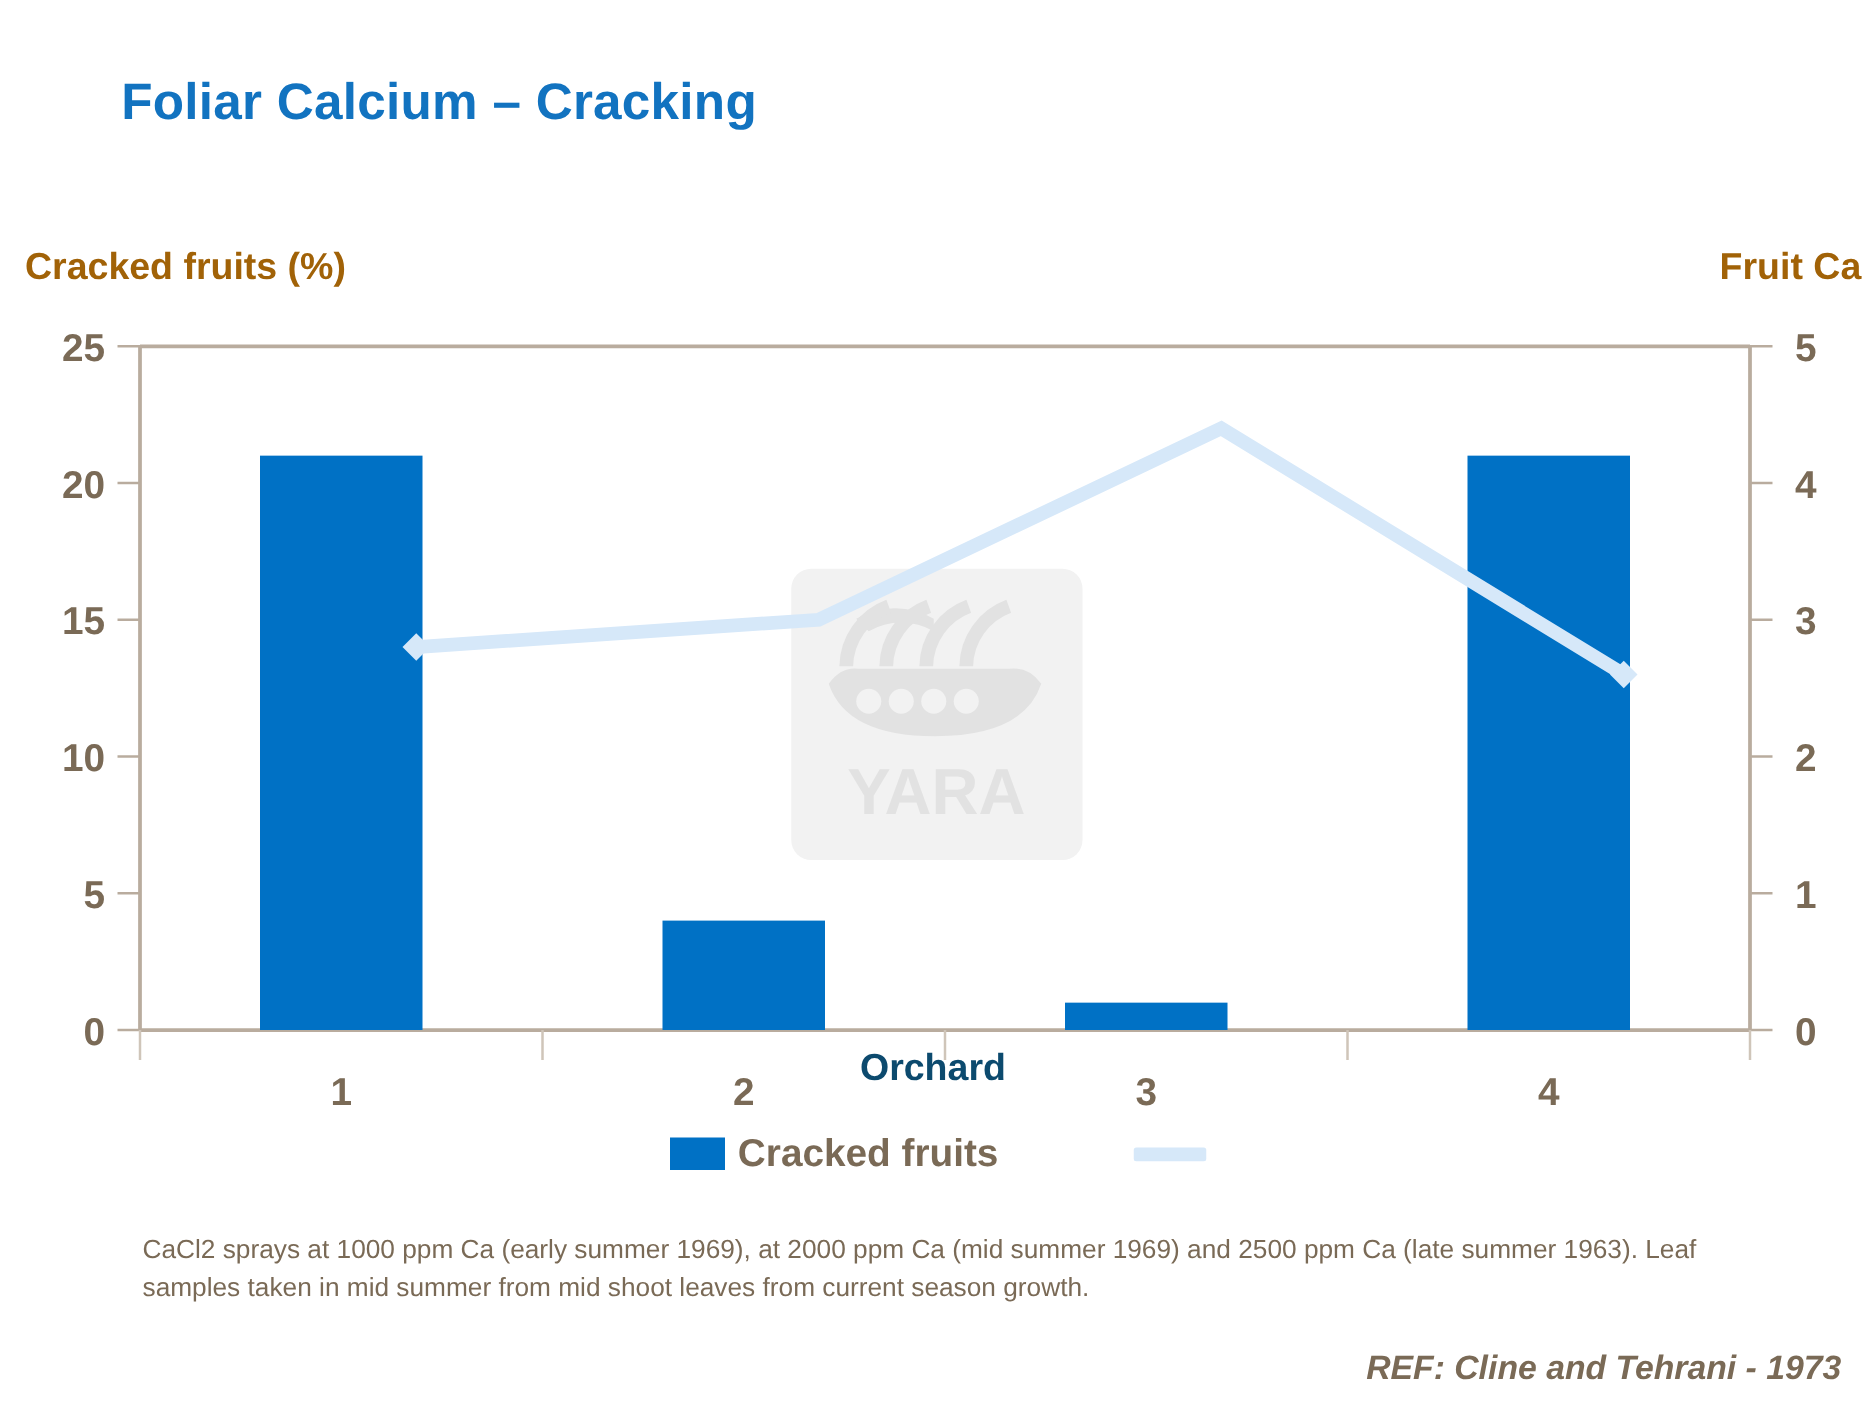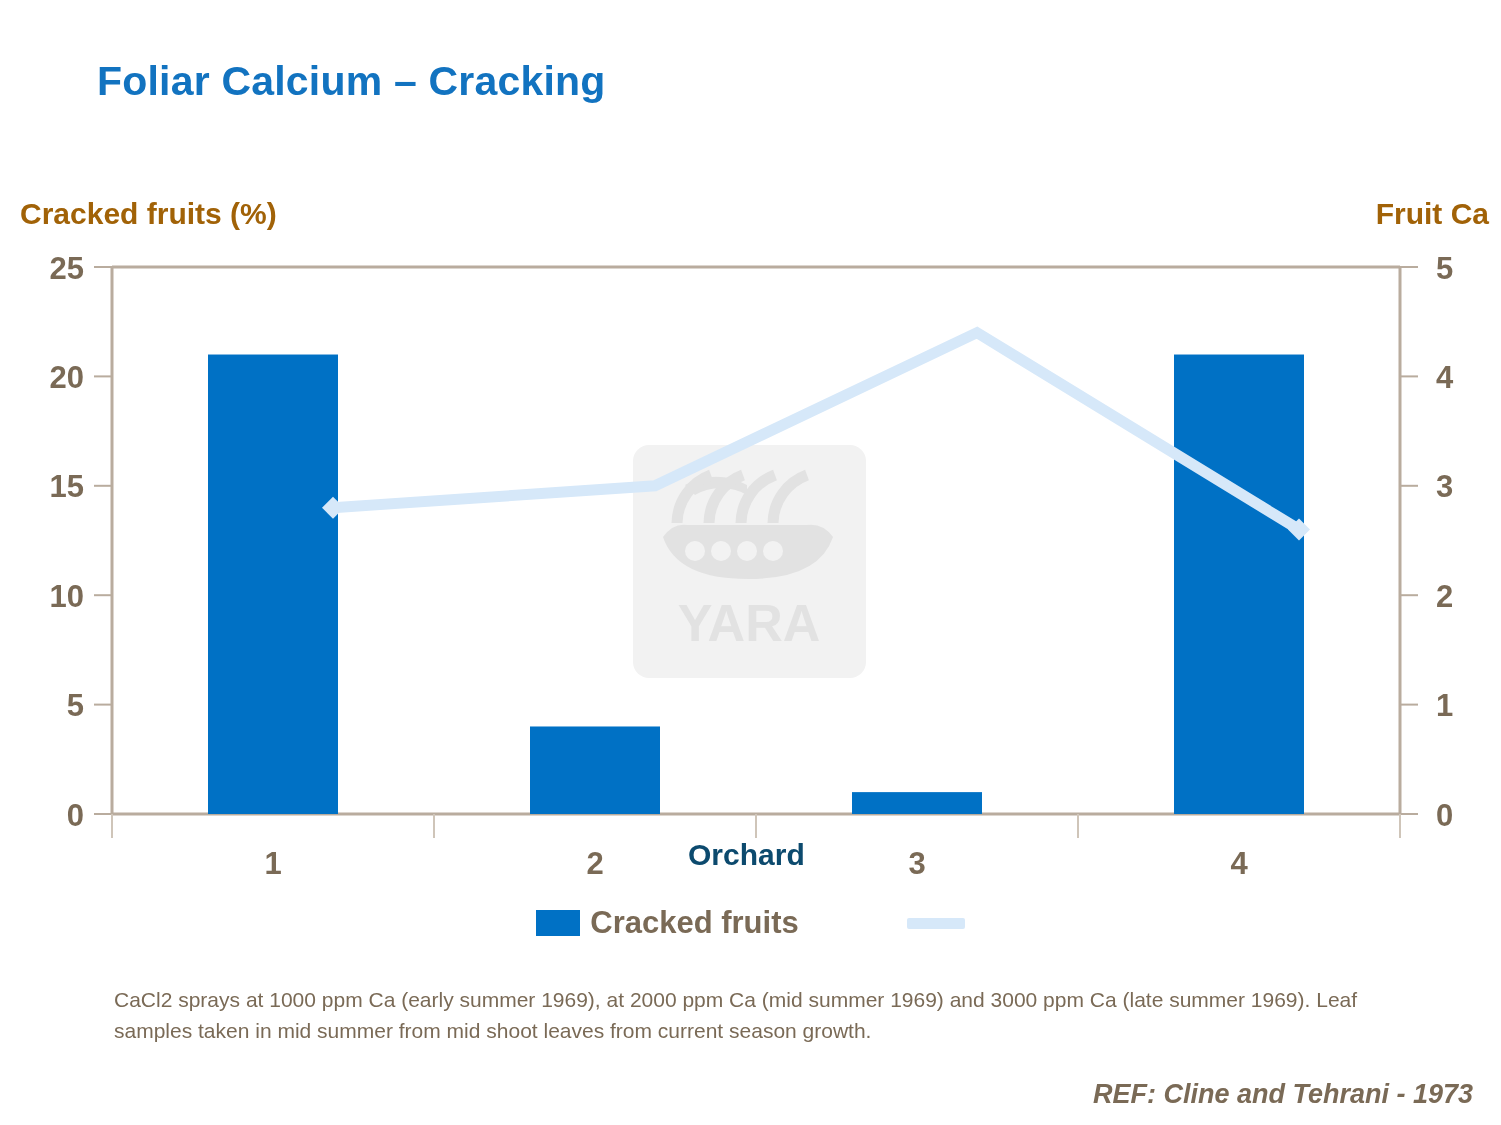--- a/index.html
+++ b/index.html
@@ -55,21 +55,21 @@
     top: 197px;
     font-size: 30px;
     font-weight: bold;
     color: #a16207;
     white-space: nowrap;
   }
   
   #plot-wrap {
     position: absolute;
     left: 0;
-    top: 2px;
+    top: 12px;
     width: 1501px;
     height: 843px;
   }
   svg#chart {
     position: absolute;
     left: 0;
     top: 0;
   }
   .tick-label {
     font-family: "Liberation Sans", sans-serif;
@@ -269,16 +269,16 @@
   <div id="legend">
     <div class="legend-item">
       <span class="legend-swatch-bar"></span>
       <span class="legend-text">Cracked fruits</span>
     </div>
     <div class="legend-item">
       <span class="legend-swatch-line"></span>
     </div>
   </div>
 
-  <div id="footnote">CaCl2 sprays at 1000 ppm Ca (early summer 1969), at 2000 ppm Ca (mid summer 1969) and 3000 ppm Ca (late summer 1969). Leaf samples taken in mid summer from mid shoot leaves from current season growth.</div>
+  <div id="footnote">CaCl2 sprays at 1000 ppm Ca (early summer 1969), at 2000 ppm Ca (mid summer 1969) and 2500 ppm Ca (late summer 1963). Leaf samples taken in mid summer from mid shoot leaves from current season growth.</div>
   <div id="reference">REF:  Cline and Tehrani - 1973</div>
 
 </div>
 
 </body></html>

